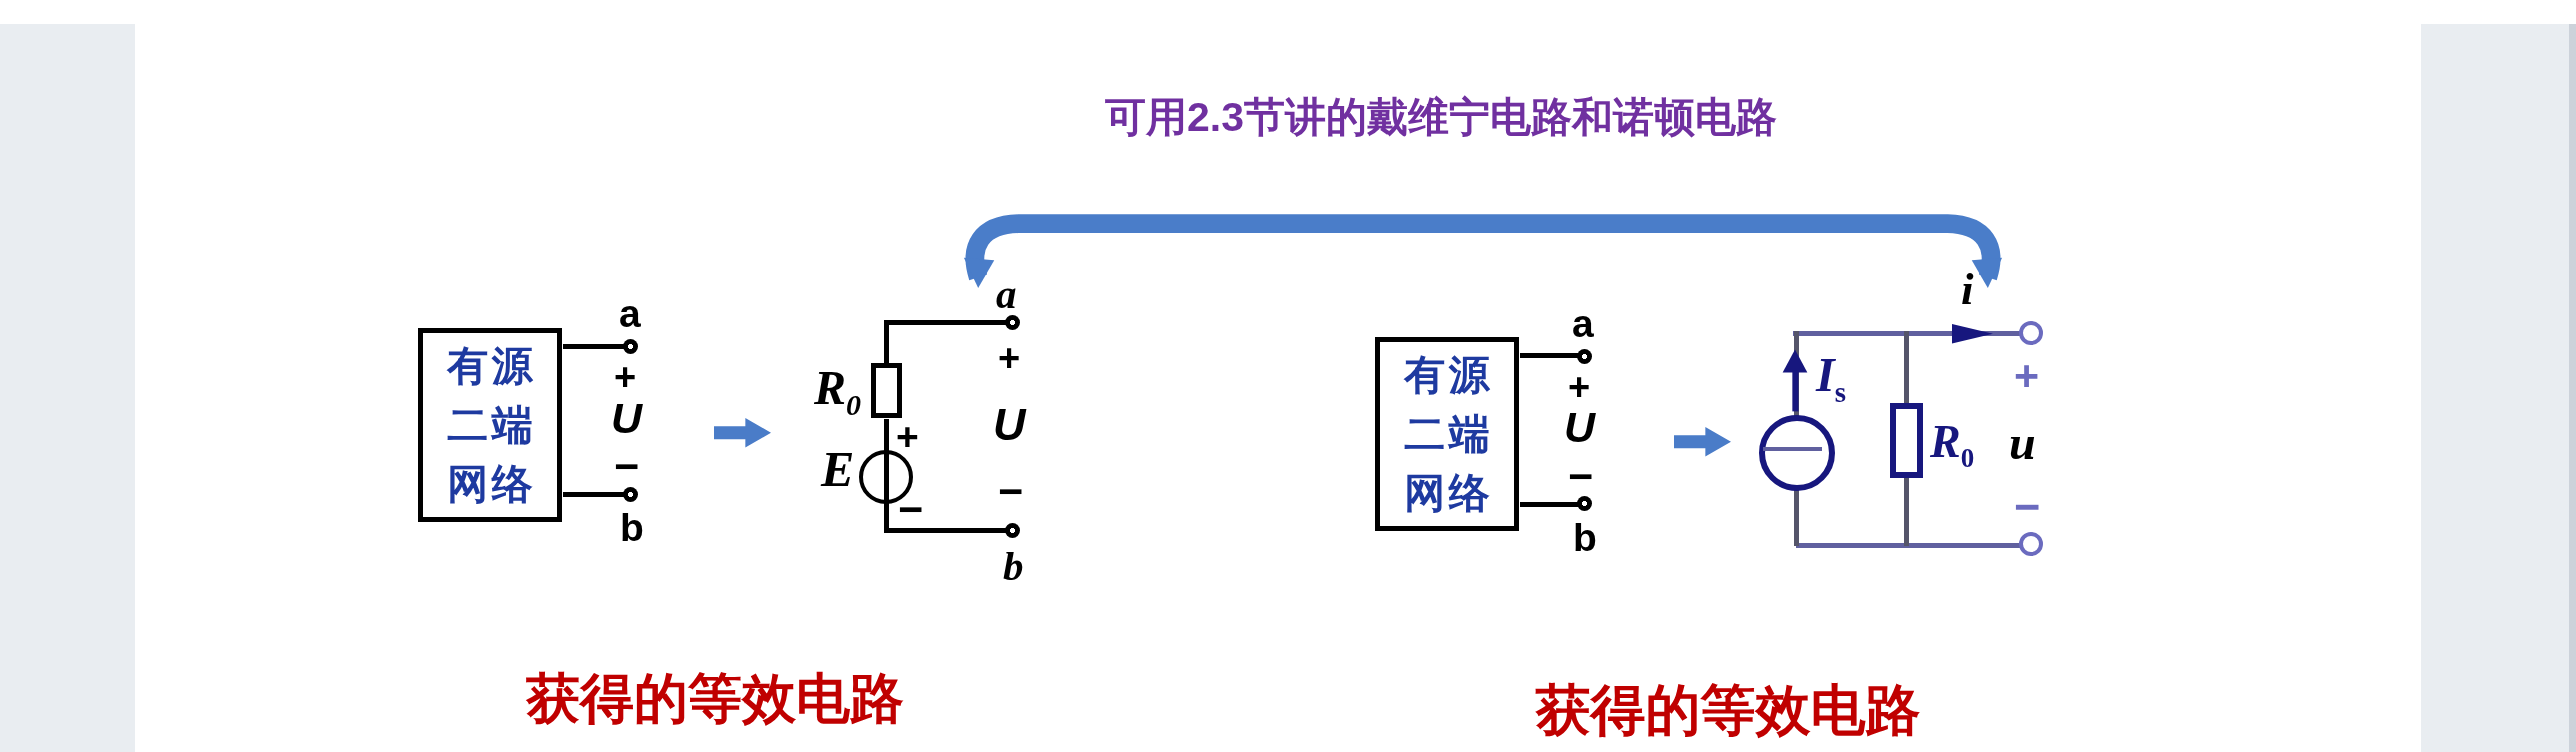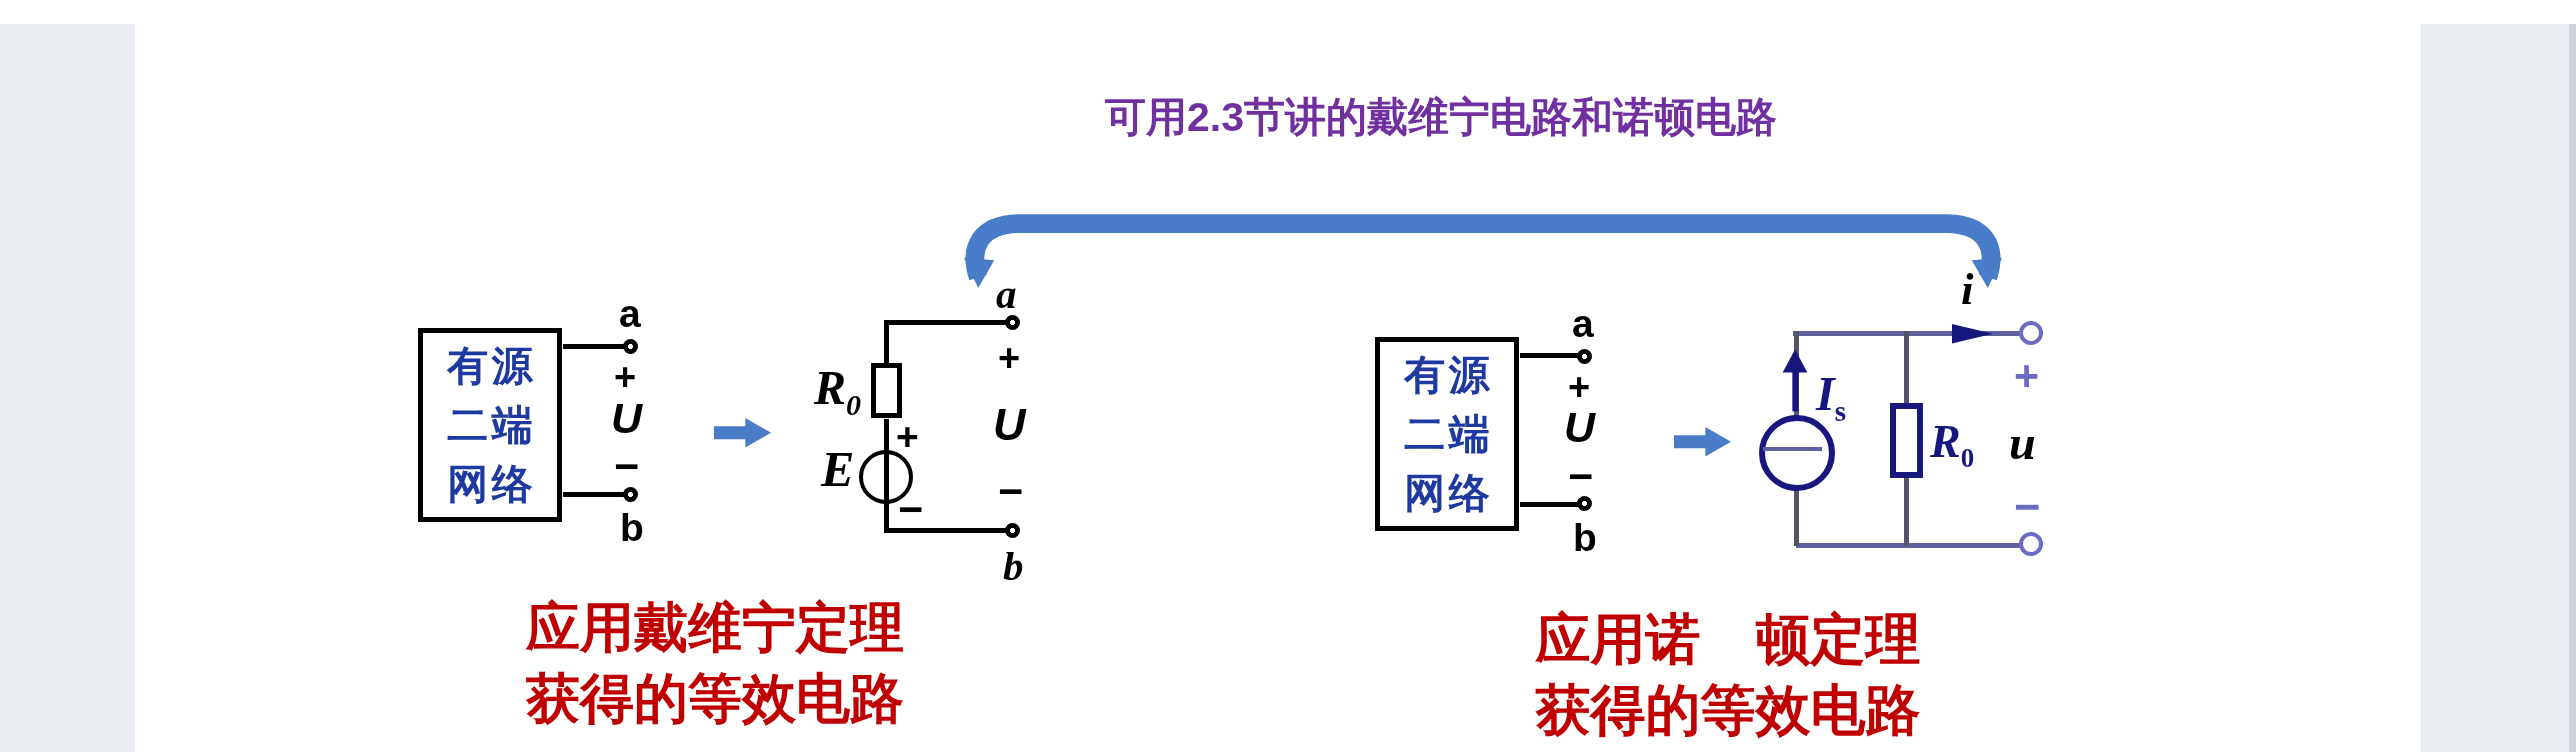--- a/index.html
+++ b/index.html
@@ -114,21 +114,21 @@
   <div class="plab serifI" style="left:821px;top:416px;font-size:50px;">E</div>
   <div class="plab" style="left:896px;top:391px;font-size:39px;">+</div>
   <div class="plab" style="left:898px;top:461px;font-size:43px;">−</div>
 
   <div class="plab serifI" style="left:996px;top:246px;font-size:41px;">a</div>
   <div class="plab" style="left:998px;top:313px;font-size:38px;">+</div>
   <div class="plab" style="left:993px;top:375px;font-size:45px;font-style:italic;">U</div>
   <div class="plab" style="left:998px;top:443px;font-size:43px;">−</div>
   <div class="plab serifI" style="left:1003px;top:518px;font-size:41px;">b</div>
 
-  <div class="caption left"><span>应用戴维宁定理</span><br><span>获得的等效电路</span></div>
+  <div class="caption left"><br><span>获得的等效电路</span></div>
 
   <div class="netbox" style="left:1375px;top:313px;">
     <span>有源</span>
     <span>二端</span>
     <span>网络</span>
   </div>
   <div class="wire" style="left:1520px;top:329px;width:59px;height:5.4px;"></div>
   <div class="wire" style="left:1520px;top:478px;width:59px;height:5.4px;"></div>
   <div class="dot" style="left:1577px;top:325px;"></div>
   <div class="dot" style="left:1577px;top:472px;"></div>
@@ -146,36 +146,36 @@
   <div class="gwire" style="left:1794px;top:461px;width:4.5px;height:61px;"></div>
   <div class="isrc" style="left:1759px;top:391px;"></div>
   <div class="nwire" style="left:1763px;top:423px;width:59px;height:3.6px;"></div>
 
   <div class="abs" style="left:1780px;top:325px;">
     <svg width="30" height="63" viewBox="0 0 34 70">
       <polygon points="17,0 31,26 3,26" fill="#17177e"></polygon>
       <rect x="14" y="24" width="7" height="46" fill="#17177e"></rect>
     </svg>
   </div>
-  <div class="plab serifI navy" style="left:1816px;top:342px;font-size:48px;text-align:center;"><span>I</span><sub style="font-size:29px;font-style:normal;">s</sub></div>
+  <div class="plab serifI navy" style="left:1816px;top:323px;font-size:48px;text-align:center;"><span>I</span><sub style="font-size:29px;font-style:normal;">s</sub></div>
 
   <div class="gwire" style="left:1904px;top:307px;width:4.5px;height:73px;"></div>
   <div class="res-nv" style="left:1890px;top:379px;"></div>
   <div class="gwire" style="left:1904px;top:454px;width:4.5px;height:68px;"></div>
   <div class="plab serifI navy" style="left:1930px;top:391px;font-size:46px;"><span>R</span><sub style="font-size:27px;font-style:normal;">0</sub></div>
 
   <div class="abs" style="left:1952px;top:299px;">
     <svg width="41" height="21.4" viewBox="0 0 46 24">
       <polygon points="0,1 46,12 0,23" fill="#17177e"></polygon>
     </svg>
   </div>
   <div class="plab serifI" style="left:1961px;top:239px;font-size:45px;">i</div>
 
   <div class="oterm" style="left:2019px;top:297px;"></div>
   <div class="oterm" style="left:2019px;top:508px;"></div>
   <div class="plab slate" style="left:2014px;top:327px;font-size:43px;font-weight:600;">+</div>
   <div class="plab serifI" style="left:2009px;top:391px;font-size:48px;">u</div>
   <div class="plab slate" style="left:2014px;top:457px;font-size:45px;font-weight:600;">−</div>
 
-  <div class="caption right"><span>应用诺　顿定理</span><br><span>获得的等效电路</span></div>
+  <div class="caption right"><br><span>获得的等效电路</span></div>
 
 </div>
 
 
 </body></html>

